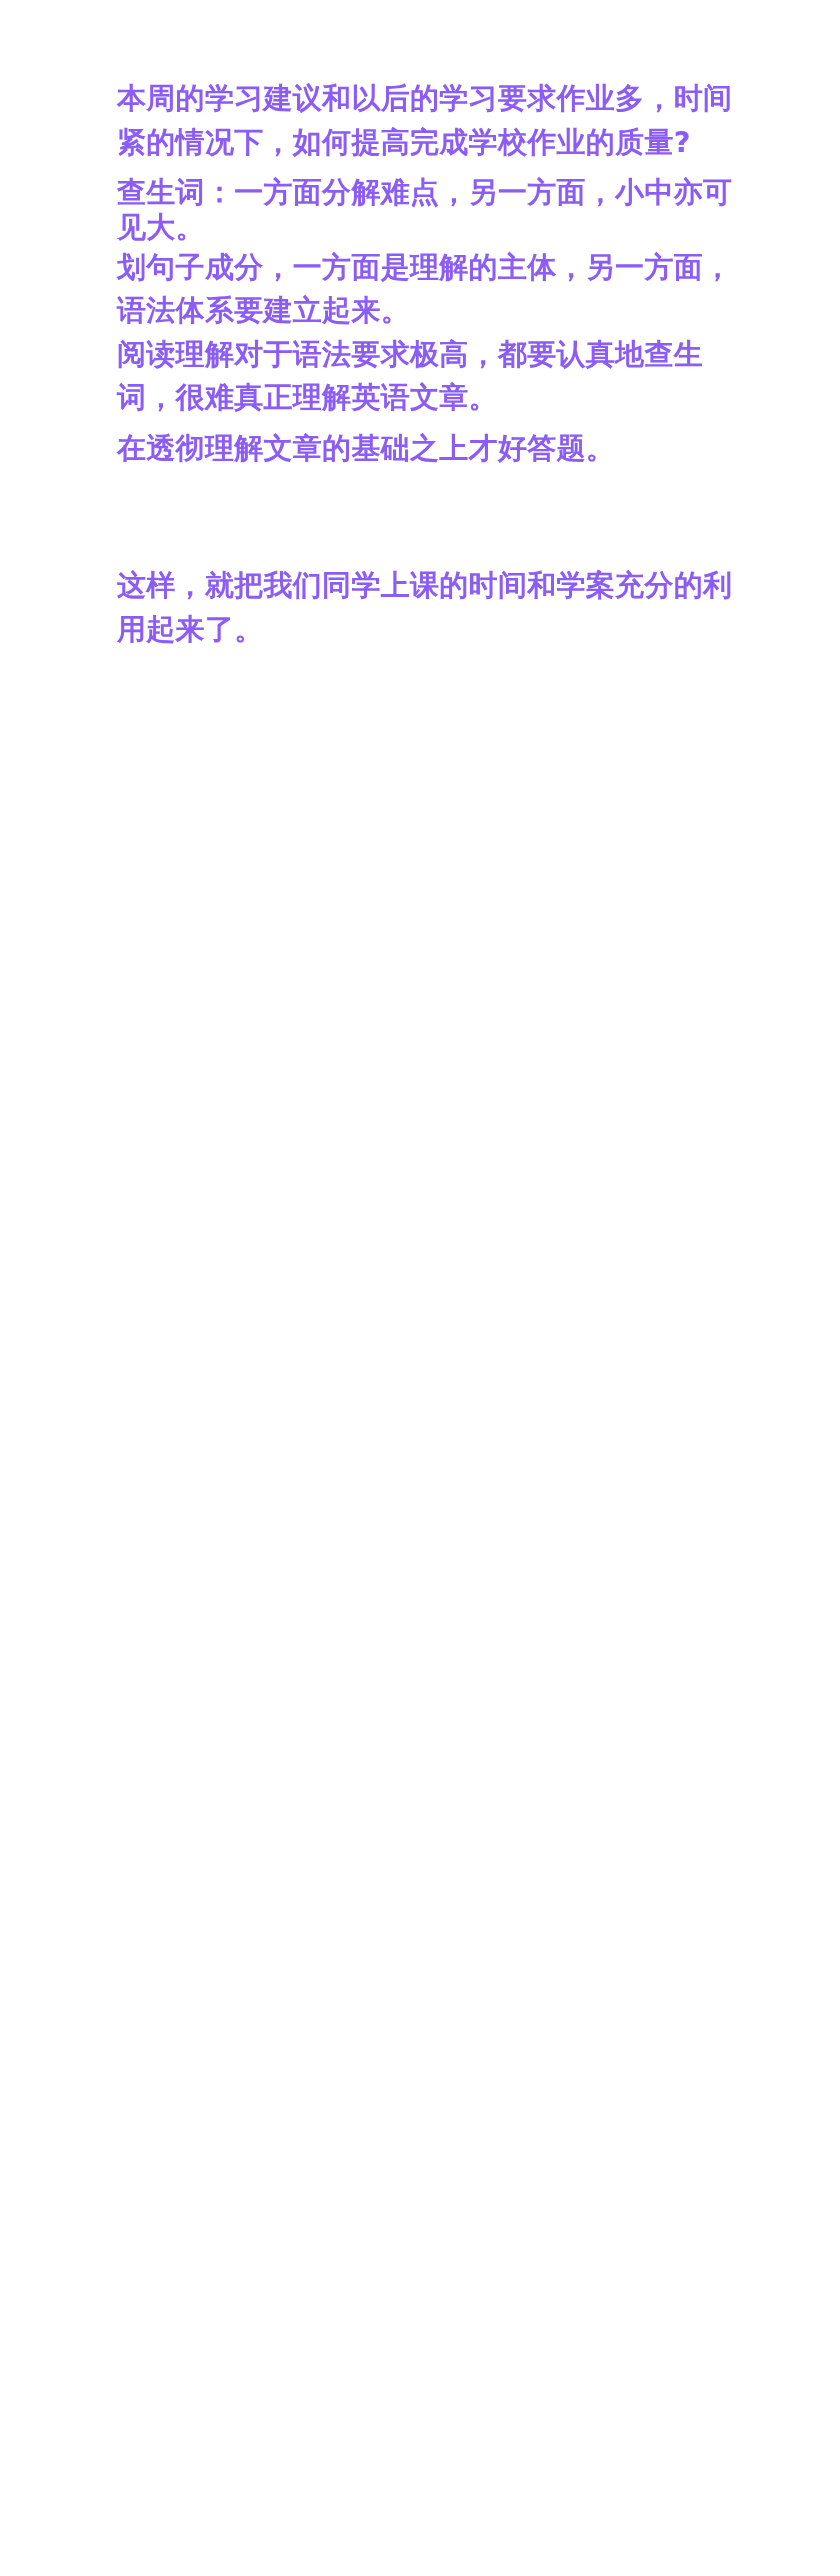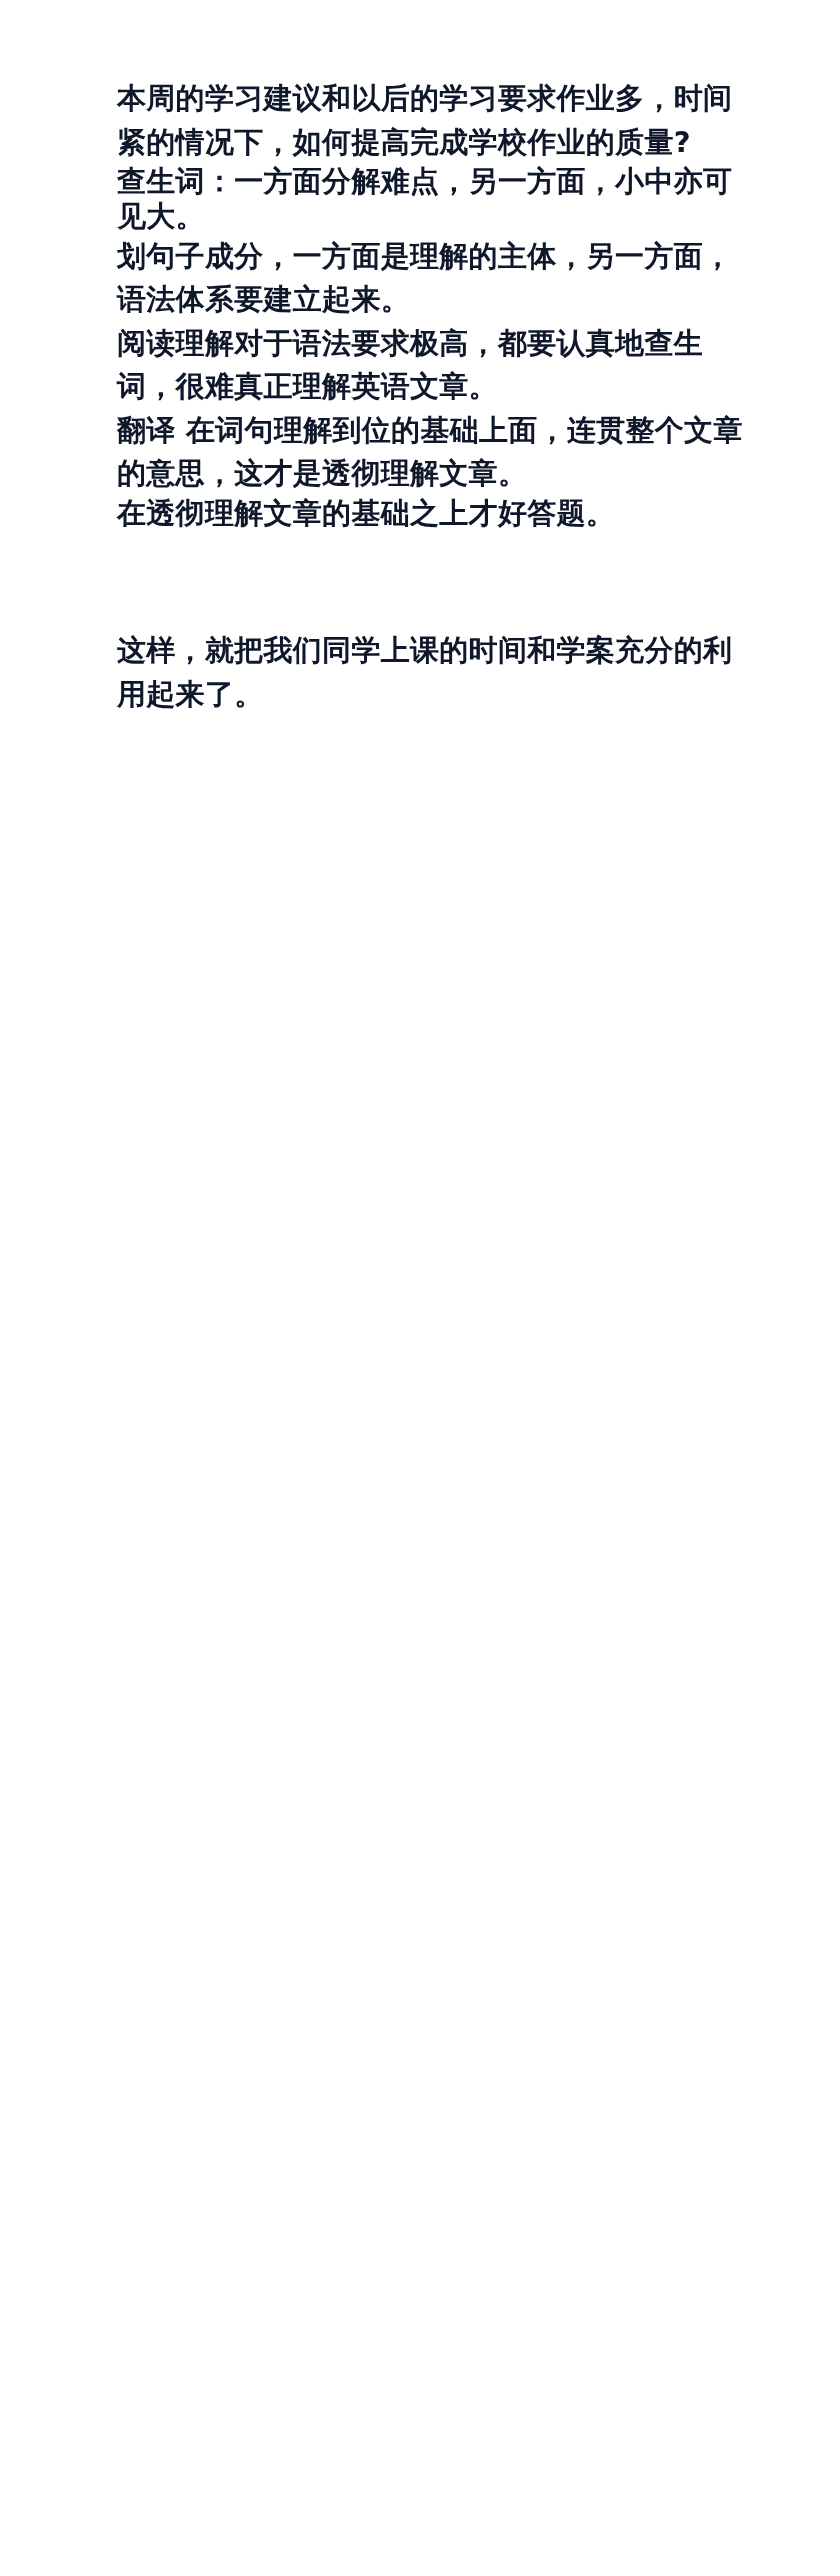--- a/index.html
+++ b/index.html
@@ -17,52 +17,52 @@
     width: 841px;
     min-height: 2643px;
     background: #ffffff;
     box-sizing: border-box;
     padding: 77px 95px 62px 117px;
   }
   .doc-body {
     display: block;
   }
   .para {
-    color: #0f172a;
+    color: #8b5cf6;
     font-weight: bold;
     font-size: 29px;
     line-height: 1.50;
     letter-spacing: 0.3px;
     margin: 0 0 0 0;
     text-align: left;
     word-break: break-all;
   }
   .para.tight {
     line-height: 1.22;
+    margin-top: 11px;
   }
   .spacer-block {
     height: 98px;
   }
 </style>
 </head>
 <body>
 
 <div class="page">
   <div class="doc-body">
 
     <p class="para">本周的学习建议和以后的学习要求作业多，时间紧的情况下，如何提高完成学校作业的质量?</p>
 
 
     <p class="para tight">查生词：一方面分解难点，另一方面，小中亦可见大。</p>
 
     <p class="para">划句子成分，一方面是理解的主体，另一方面，语法体系要建立起来。</p>
 
     <p class="para">阅读理解对于语法要求极高，都要认真地查生词，很难真正理解英语文章。</p>
 
-    <p class="para">翻译  在词句理解到位的基础上面，连贯整个文章的意思，这才是透彻理解文章。</p>
 
     <p class="para tight">在透彻理解文章的基础之上才好答题。</p>
 
 
     <div class="spacer-block"></div>
 
     <p class="para">这样，就把我们同学上课的时间和学案充分的利用起来了。</p>
 
 
   </div>

